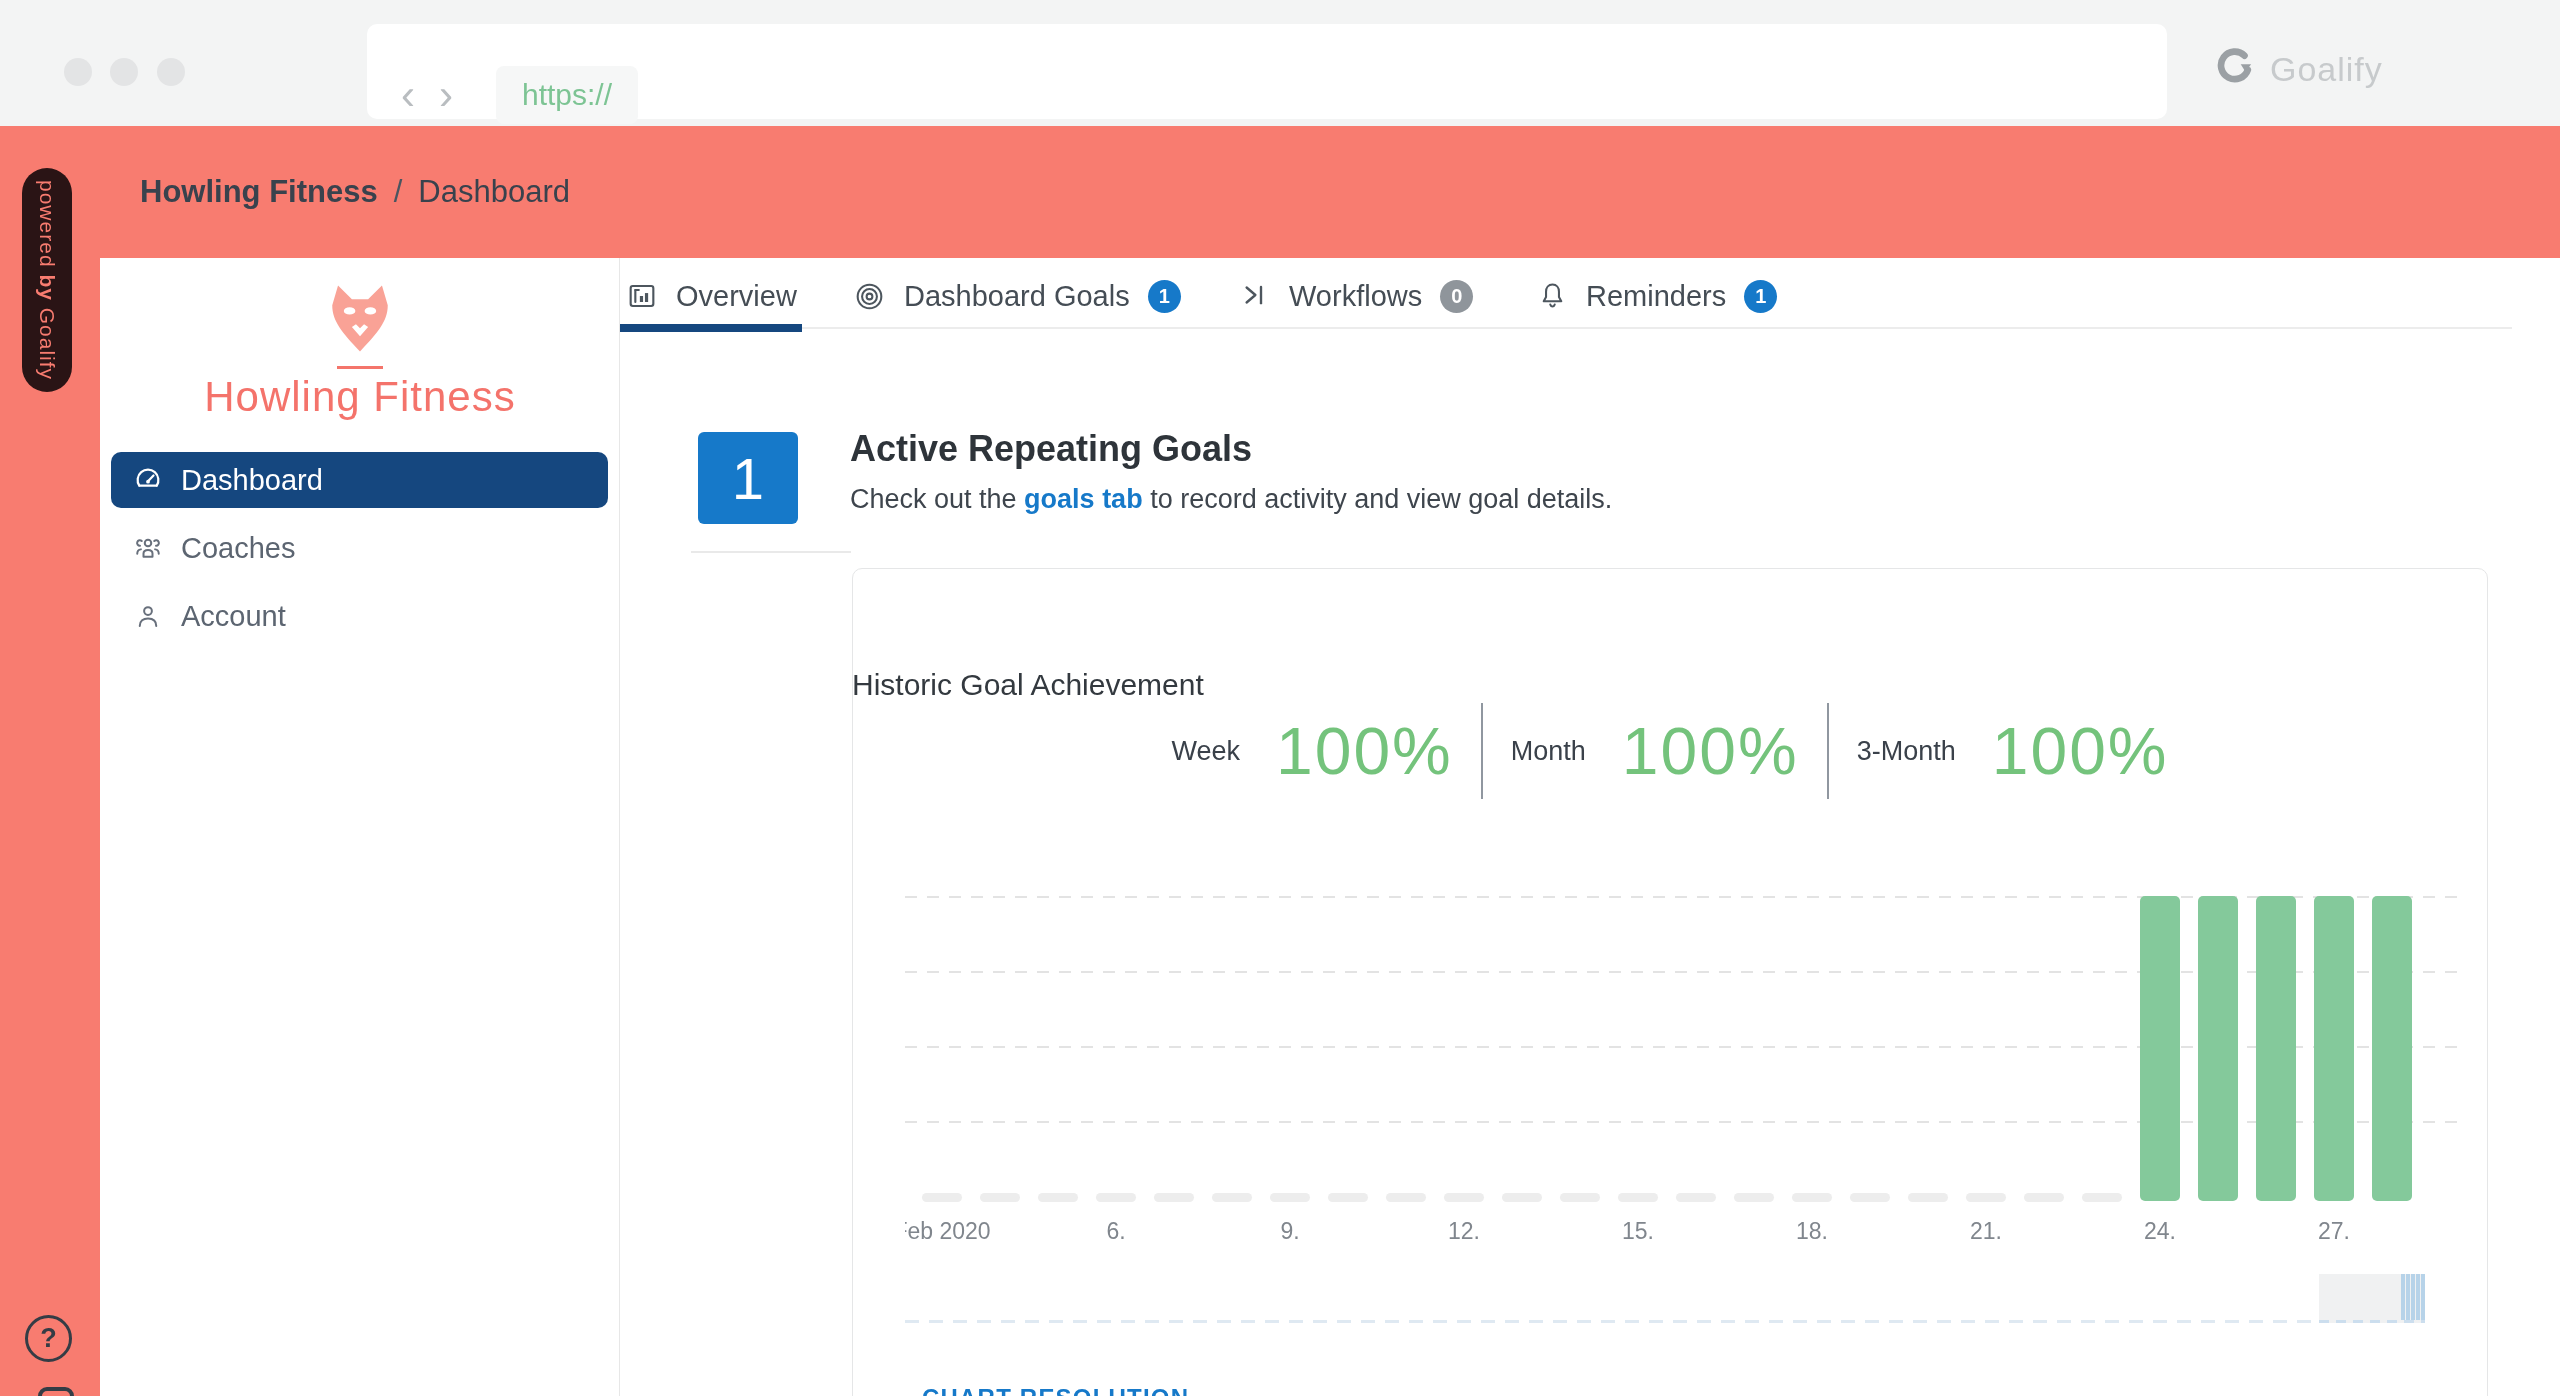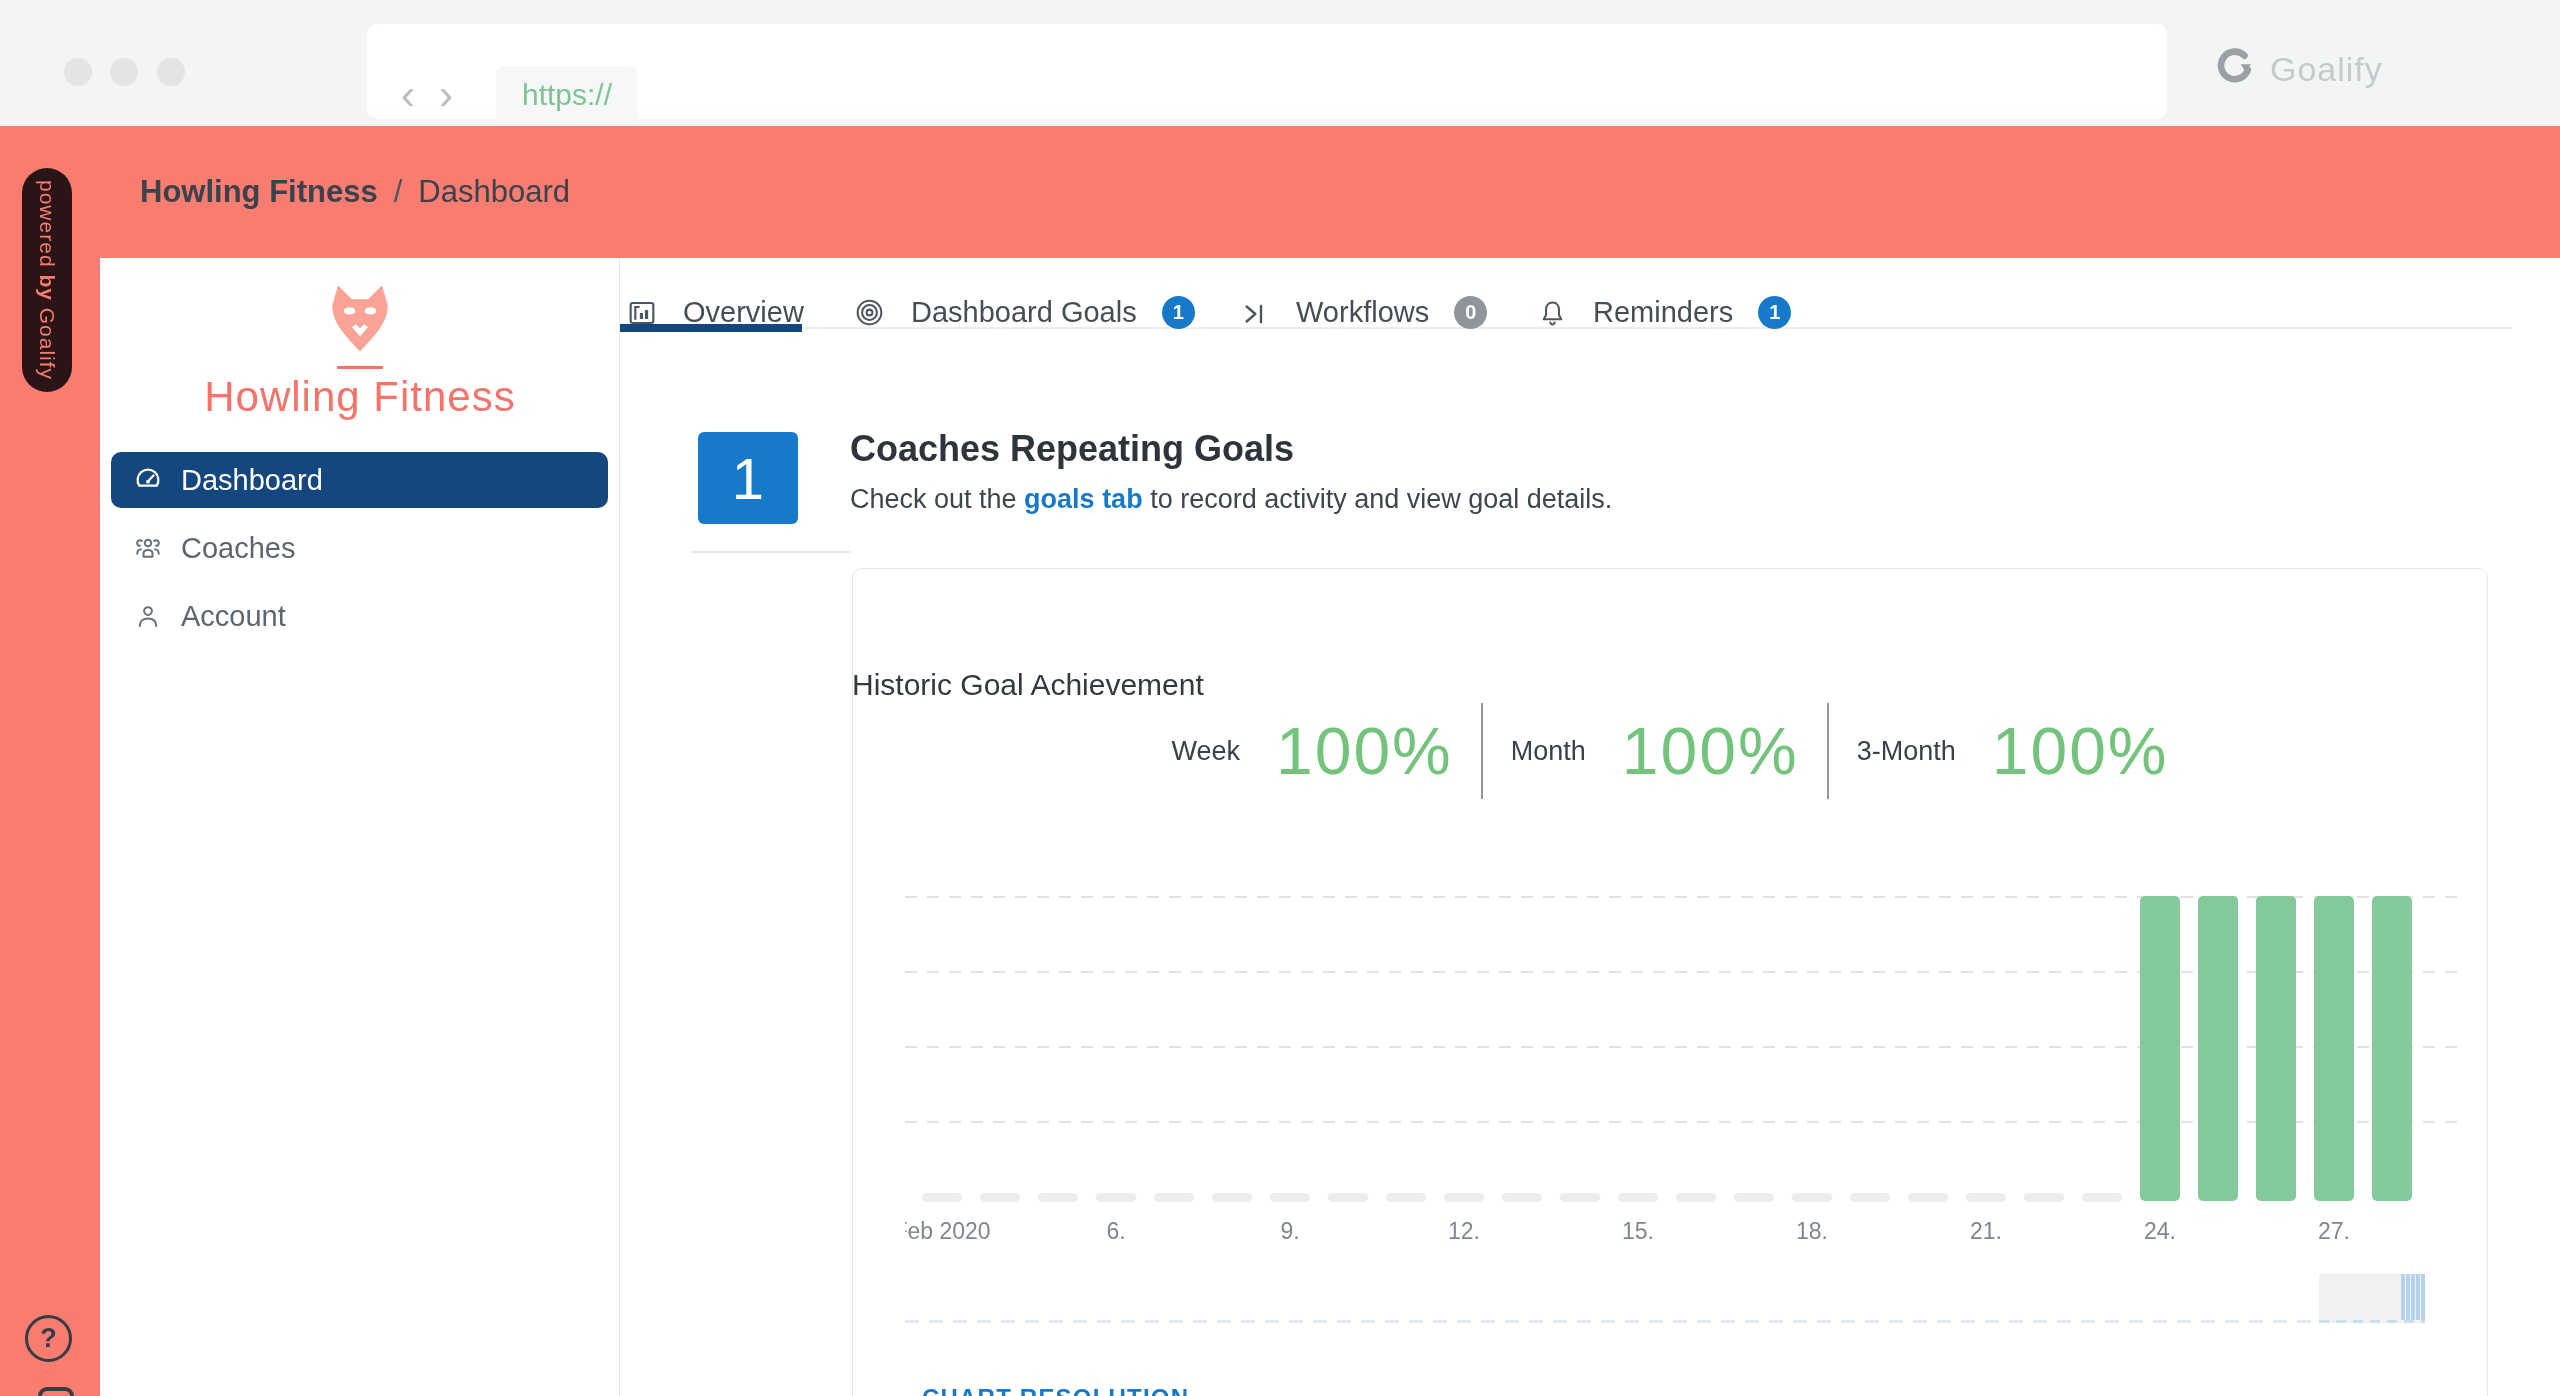--- a/index.html
+++ b/index.html
@@ -37,21 +37,21 @@
   .sidebar{position:absolute;left:100px;top:258px;width:520px;height:1138px;background:#fff;border-right:1px solid #e7e7e7}
   .logo-wrap{position:absolute;left:0;top:24px;width:520px;text-align:center}
   .logo-rule{width:46px;height:3px;background:#f4756b;margin:6px auto 4px auto}
   .logo-title{font-size:42px;color:#f4736b;font-weight:400;letter-spacing:1px}
   .menu-item{position:absolute;left:11px;width:497px;height:56px;border-radius:10px;display:flex;align-items:center;
     gap:18px;padding-left:22px;font-size:29px;color:#5c6571;cursor:pointer}
   .menu-item.active{background:#15477f;color:#fff;font-weight:500}
 
   
   .content{position:absolute;left:620px;top:258px;width:1940px;height:1138px;background:#fff}
-  .tab{position:absolute;top:38px;display:flex;align-items:flex-end;gap:25px;font-size:29px;color:#454d55;cursor:pointer}
+  .tab{position:absolute;top:22px;display:flex;align-items:flex-start;gap:18px;font-size:29px;color:#454d55;cursor:pointer}
   .tab-line{position:absolute;left:0;top:69px;width:1892px;height:2px;background:#ececec}
   .tab-underline{position:absolute;left:0;top:66px;width:182px;height:8px;background:#15477f}
   .badge{width:33px;height:33px;border-radius:50%;display:flex;align-items:center;justify-content:center;
     color:#fff;font-size:20px;font-weight:bold}
   .badge.blue{background:#1679c9}
   .badge.gray{background:#8f959b}
 
   
   .hero-box{position:absolute;left:698px;top:432px;width:100px;height:92px;border-radius:6px;background:#1679c9;
     display:flex;align-items:center;justify-content:center;color:#fff;font-size:58px;font-weight:300}
@@ -257,21 +257,21 @@
           <path d="M12 3.5 C8.8 3.5 7 6 7 9 L7 13.2 L5.2 16.5 L18.8 16.5 L17 13.2 L17 9 C17 6 15.2 3.5 12 3.5 Z"></path>
           <path d="M10.3 19 C10.7 20 11.3 20.5 12 20.5 C12.7 20.5 13.3 20 13.7 19"></path>
         </svg>
       </span>
       <span>Reminders</span>
       <span class="badge blue">1</span>
     </div>
   </div>
 
   <div class="hero-box">1</div>
-  <div class="hero-title">Coaches Repeating Goals</div>
+  <div class="hero-title">Active Repeating Goals</div>
   <div class="hero-sub"><span>Check out the </span><a>goals tab</a><span> to record activity and view goal details.</span></div>
   <div class="hero-rule"></div>
 
   <div class="card"></div>
   <div class="chart-title">Historic Goal Achievement</div>
 
   <div class="stats-row">
     <div class="stat">
       <span class="stat-label">Week</span>
       <span class="stat-value">100%</span>

